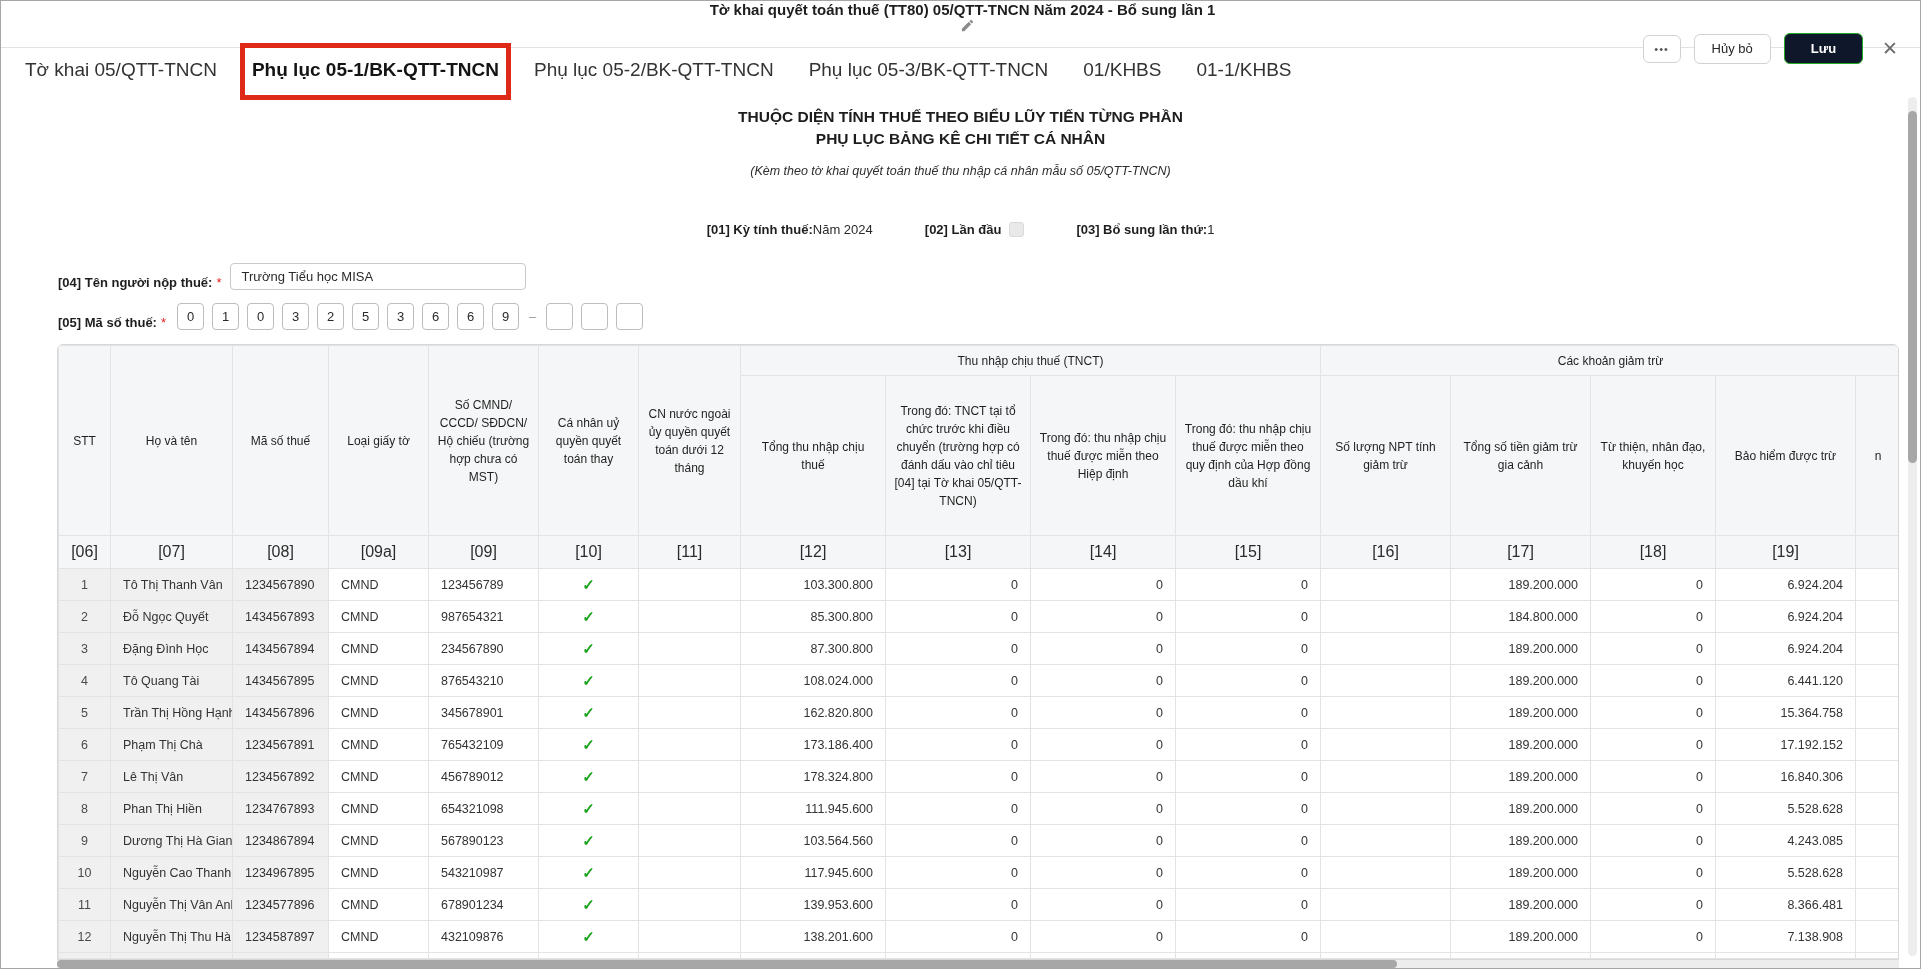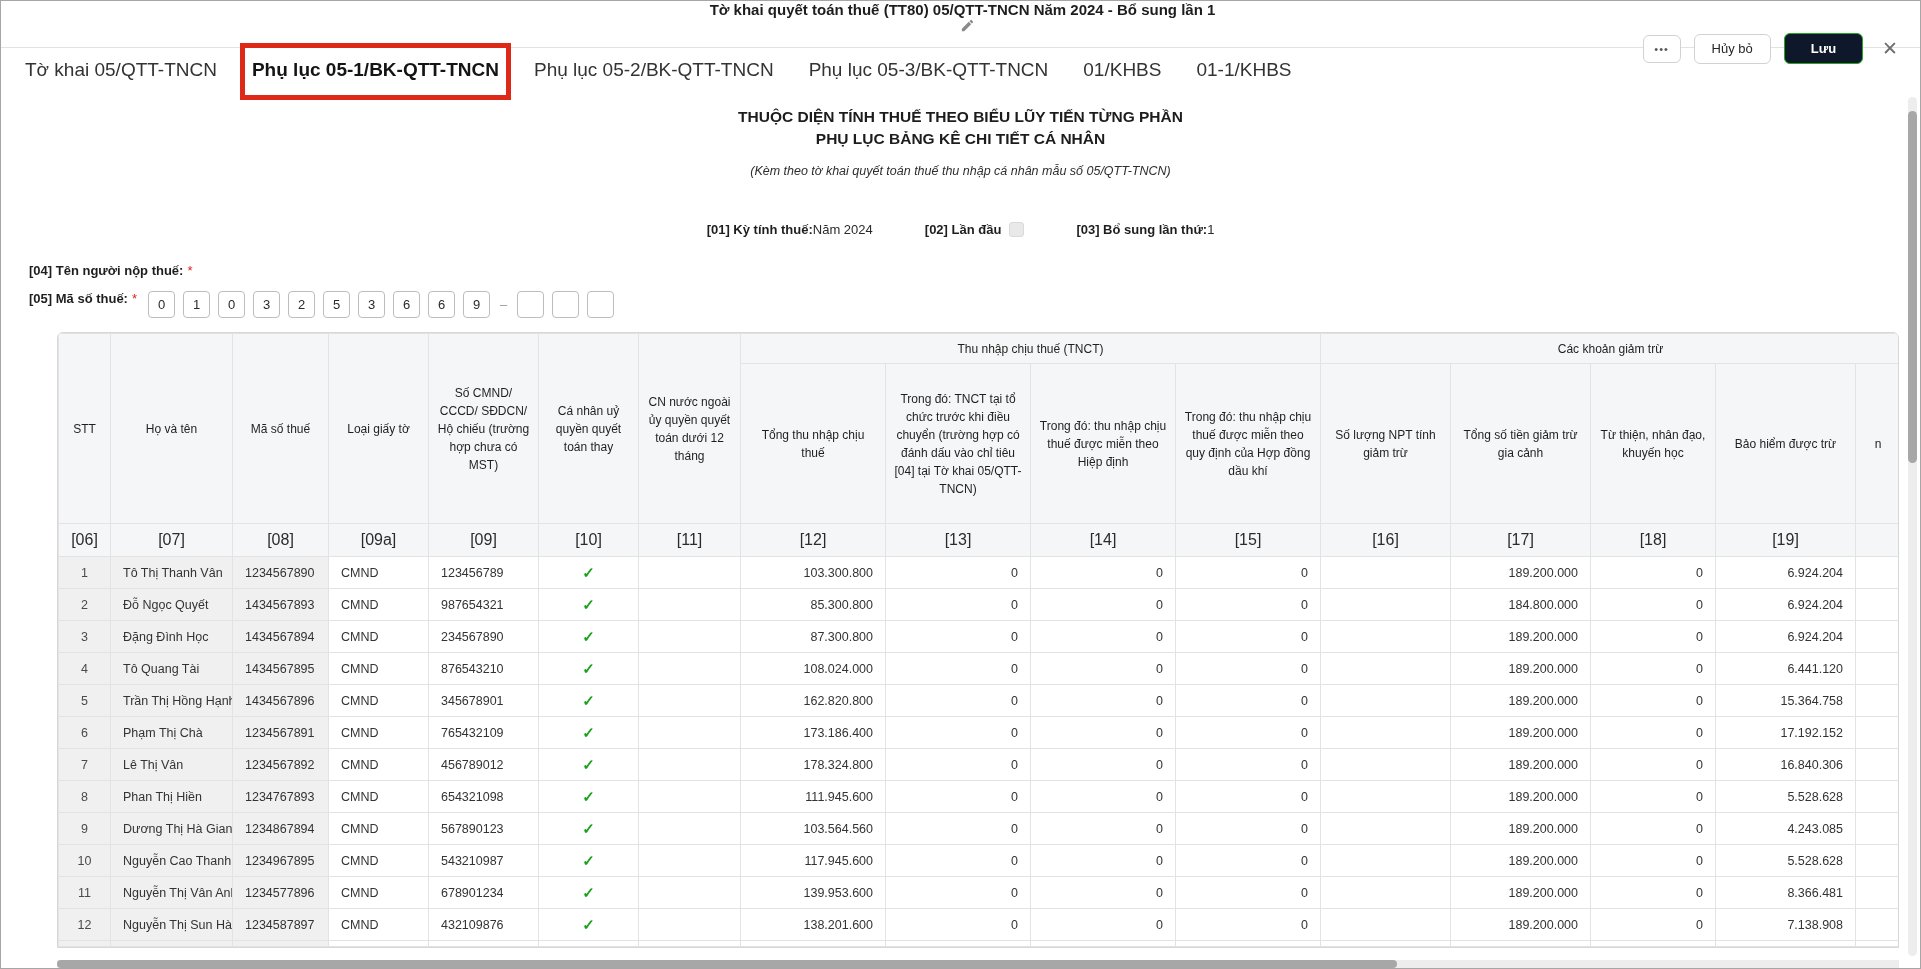--- a/index.html
+++ b/index.html
@@ -33,21 +33,21 @@
   .form-head .h-line { font-size:15.5px; font-weight:bold; line-height:22px; color:#1c1c1c; }
   .subtitle { text-align:center; font-size:12.5px; font-style:italic; color:#2e2e2e; margin-top:14px; }
   
   .meta-row { display:flex; justify-content:center; align-items:center; gap:52px; margin-top:44px; font-size:13px; }
   .meta-item { display:flex; align-items:center; }
   .meta-label { font-weight:bold; color:#1e1e1e; }
   .meta-value { margin-left:0; color:#2a2a2a; }
   .checkbox { width:15px; height:15px; background:#e9e9e9; border:1px solid #dadada; border-radius:3px;
               display:inline-block; margin-left:8px; cursor:pointer; }
   
-  .field-row { display:flex; align-items:flex-start; margin-left:28px; font-size:13px; }
+  .field-row { display:flex; align-items:flex-end; margin-left:57px; font-size:13px; }
   .row-taxpayer { margin-top:26px; }
   .row-taxcode { margin-top:13px; }
   .f-label { font-weight:bold; color:#1e1e1e; }
   .req { color:#e02020; margin:0 3px 0 4px; }
   .txt-input { width:296px; height:27px; border:1px solid #c9c9c9; border-radius:4px; padding:0 10px;
                font-family:inherit; font-size:13px; color:#2a2a2a; margin-left:6px; background:#fff; }
   .digits { display:flex; align-items:center; gap:8px; margin-left:8px; }
   .digit { width:27px; height:27px; border:1px solid #bdbdbd; border-radius:4px; display:flex;
            align-items:center; justify-content:center; font-size:13px; color:#2a2a2a; cursor:text; background:#fff; }
   .dash { color:#9a9a9a; margin:0 2px; }
@@ -118,20 +118,21 @@
   </div>
   <div class="meta-item">
     <span class="meta-label">[03] Bổ sung lần thứ:</span>
     <span class="meta-value">1</span>
   </div>
 </div>
 
 <div class="field-row row-taxpayer">
   <span class="f-label">[04] Tên người nộp thuế:</span>
   <span class="req">*</span>
+  <input class="txt-input" type="text" value="Trường Tiểu học MISA" style="">
 </div>
 
 <div class="field-row row-taxcode">
   <span class="f-label">[05] Mã số thuế:</span>
   <span class="req">*</span>
   <div class="digits" id="digits">
       <div class="digit">0</div>
       <div class="digit">1</div>
       <div class="digit">0</div>
       <div class="digit">3</div>
@@ -404,21 +405,21 @@
           <td class="al-r">0</td>
           <td class="al-r">0</td>
           <td class="al-r"></td>
           <td class="al-r">189.200.000</td>
           <td class="al-r">0</td>
           <td class="al-r">8.366.481</td>
           <td class="al-l"></td>
         </tr>
         <tr>
           <td class="al-c frozen stt">12</td>
-          <td class="al-l frozen">Nguyễn Thị Sun Hà</td>
+          <td class="al-l frozen">Nguyễn Thị Thu Hà</td>
           <td class="al-l frozen">1234587897</td>
           <td class="al-l">CMND</td>
           <td class="al-l">432109876</td>
           <td class="al-c"><span class="chk">✓</span></td>
           <td class="al-c"></td>
           <td class="al-r">138.201.600</td>
           <td class="al-r">0</td>
           <td class="al-r">0</td>
           <td class="al-r">0</td>
           <td class="al-r"></td>

